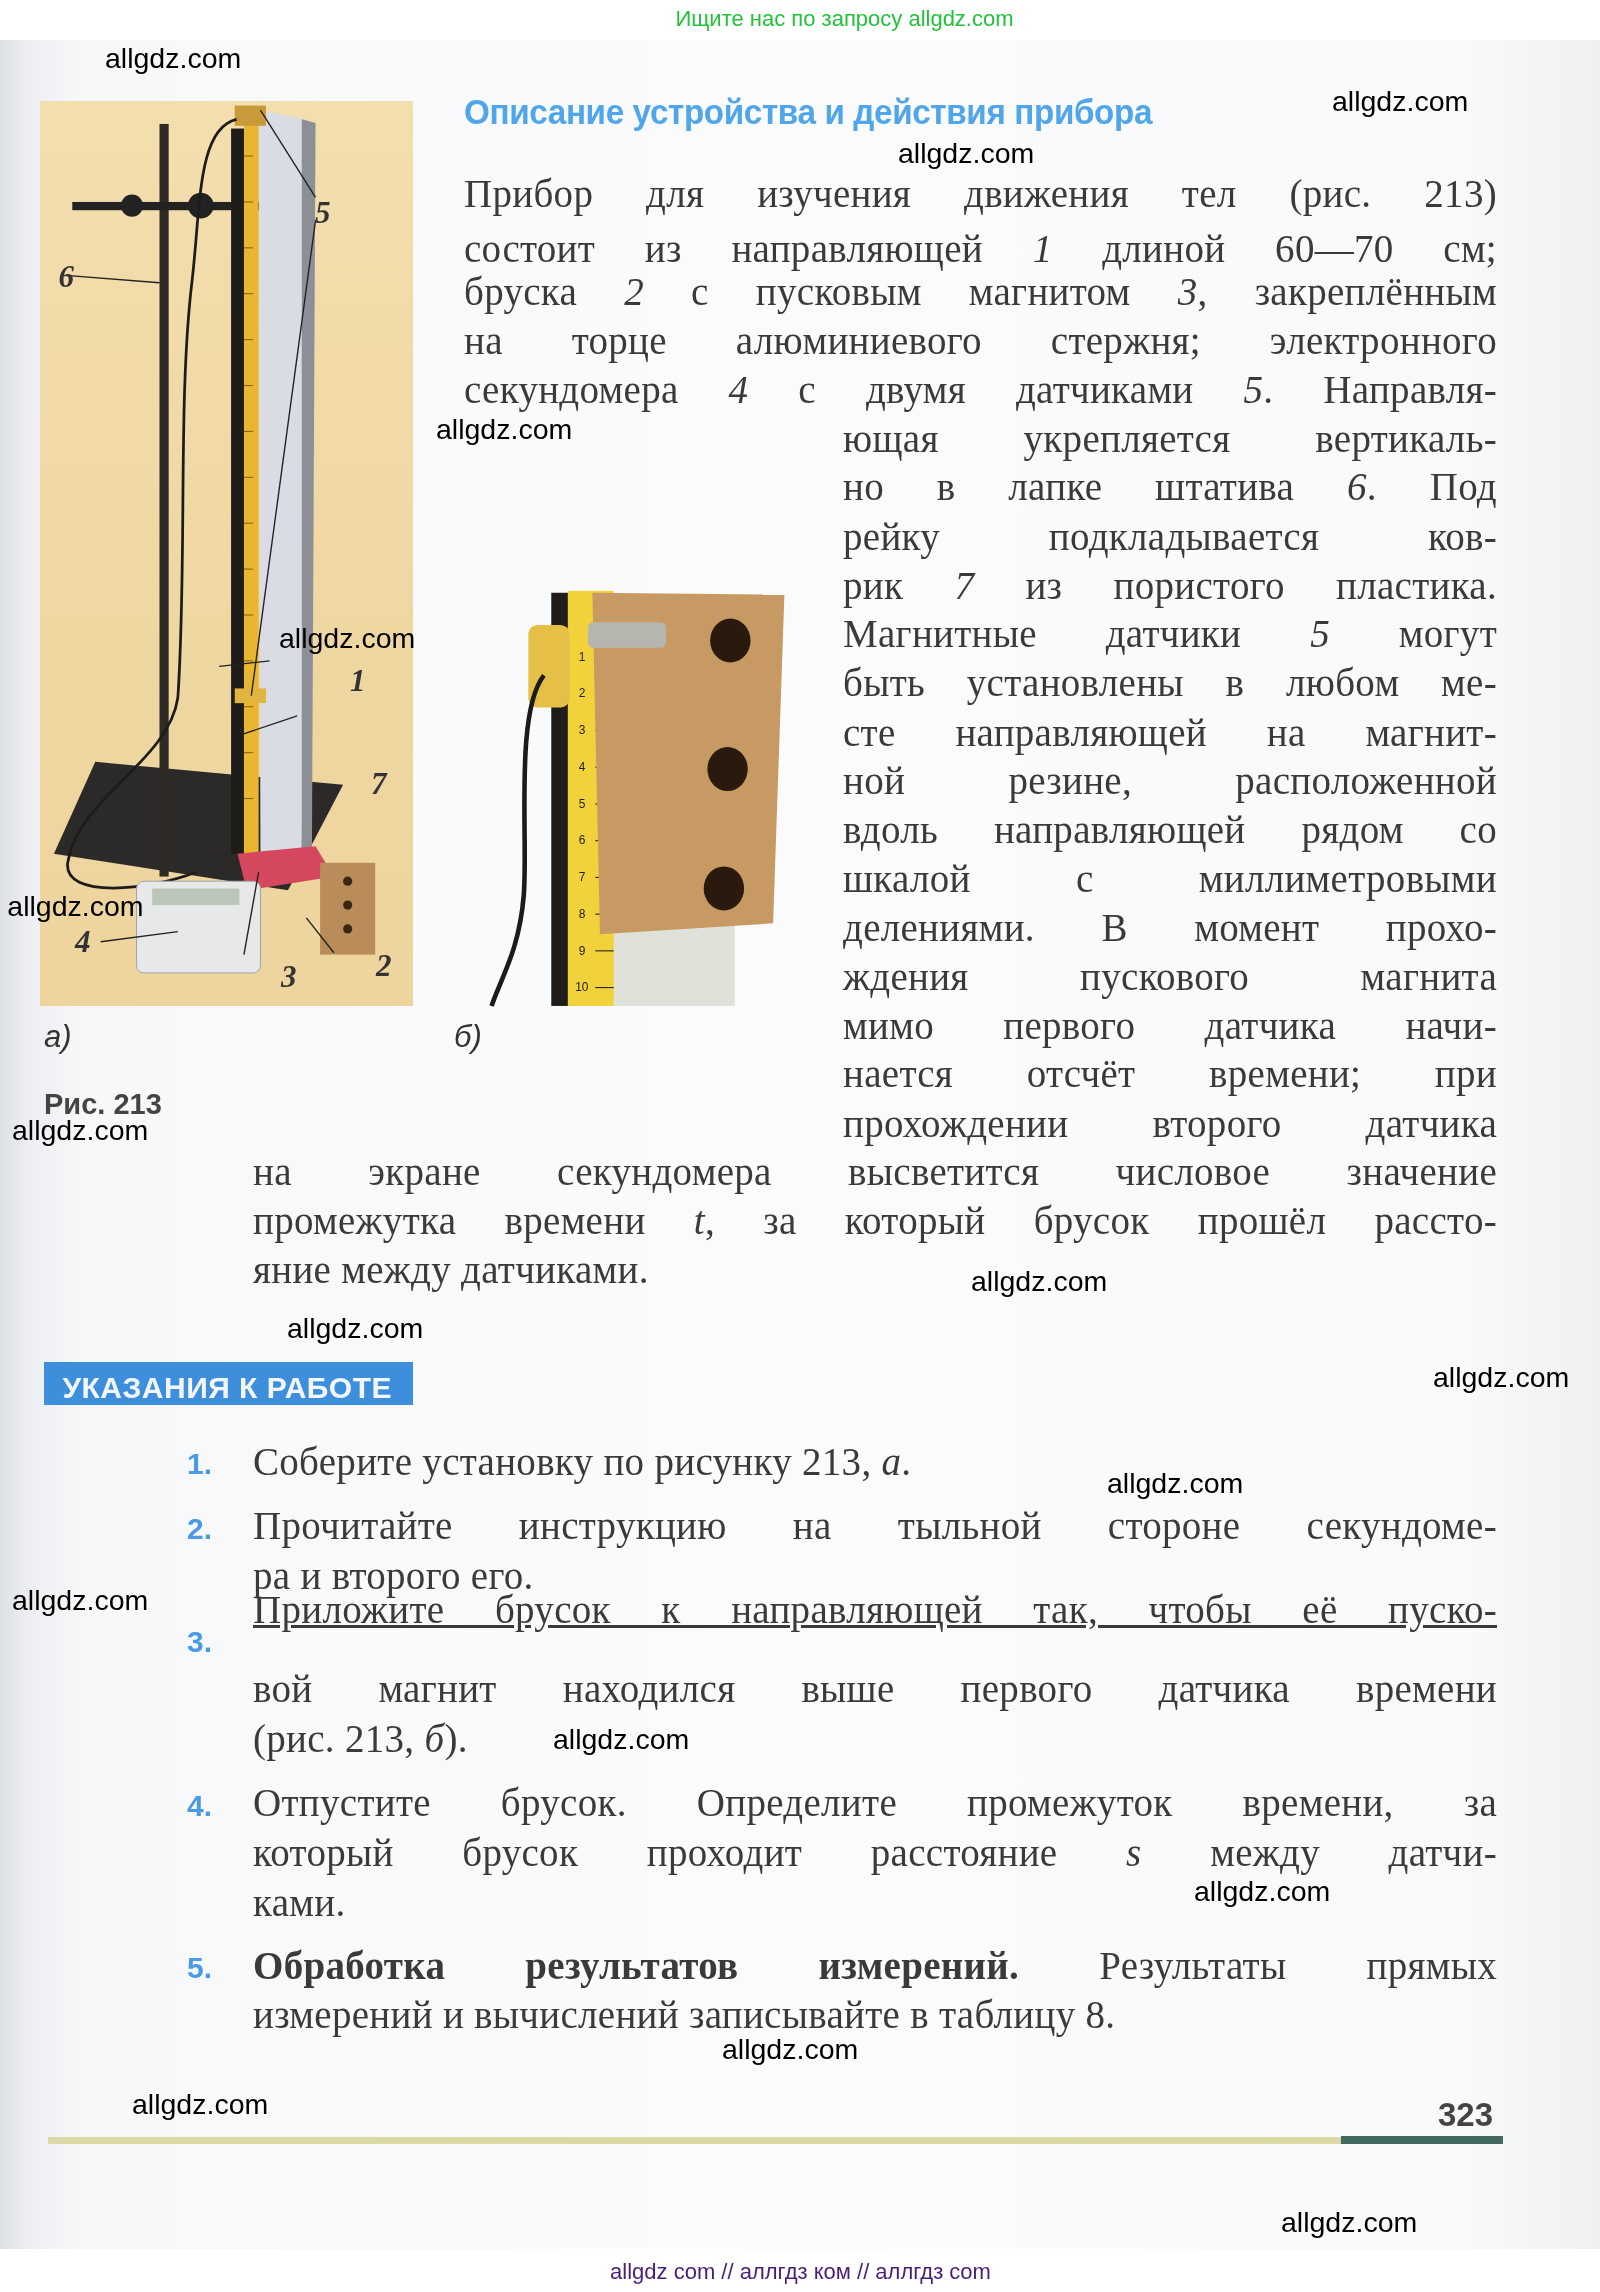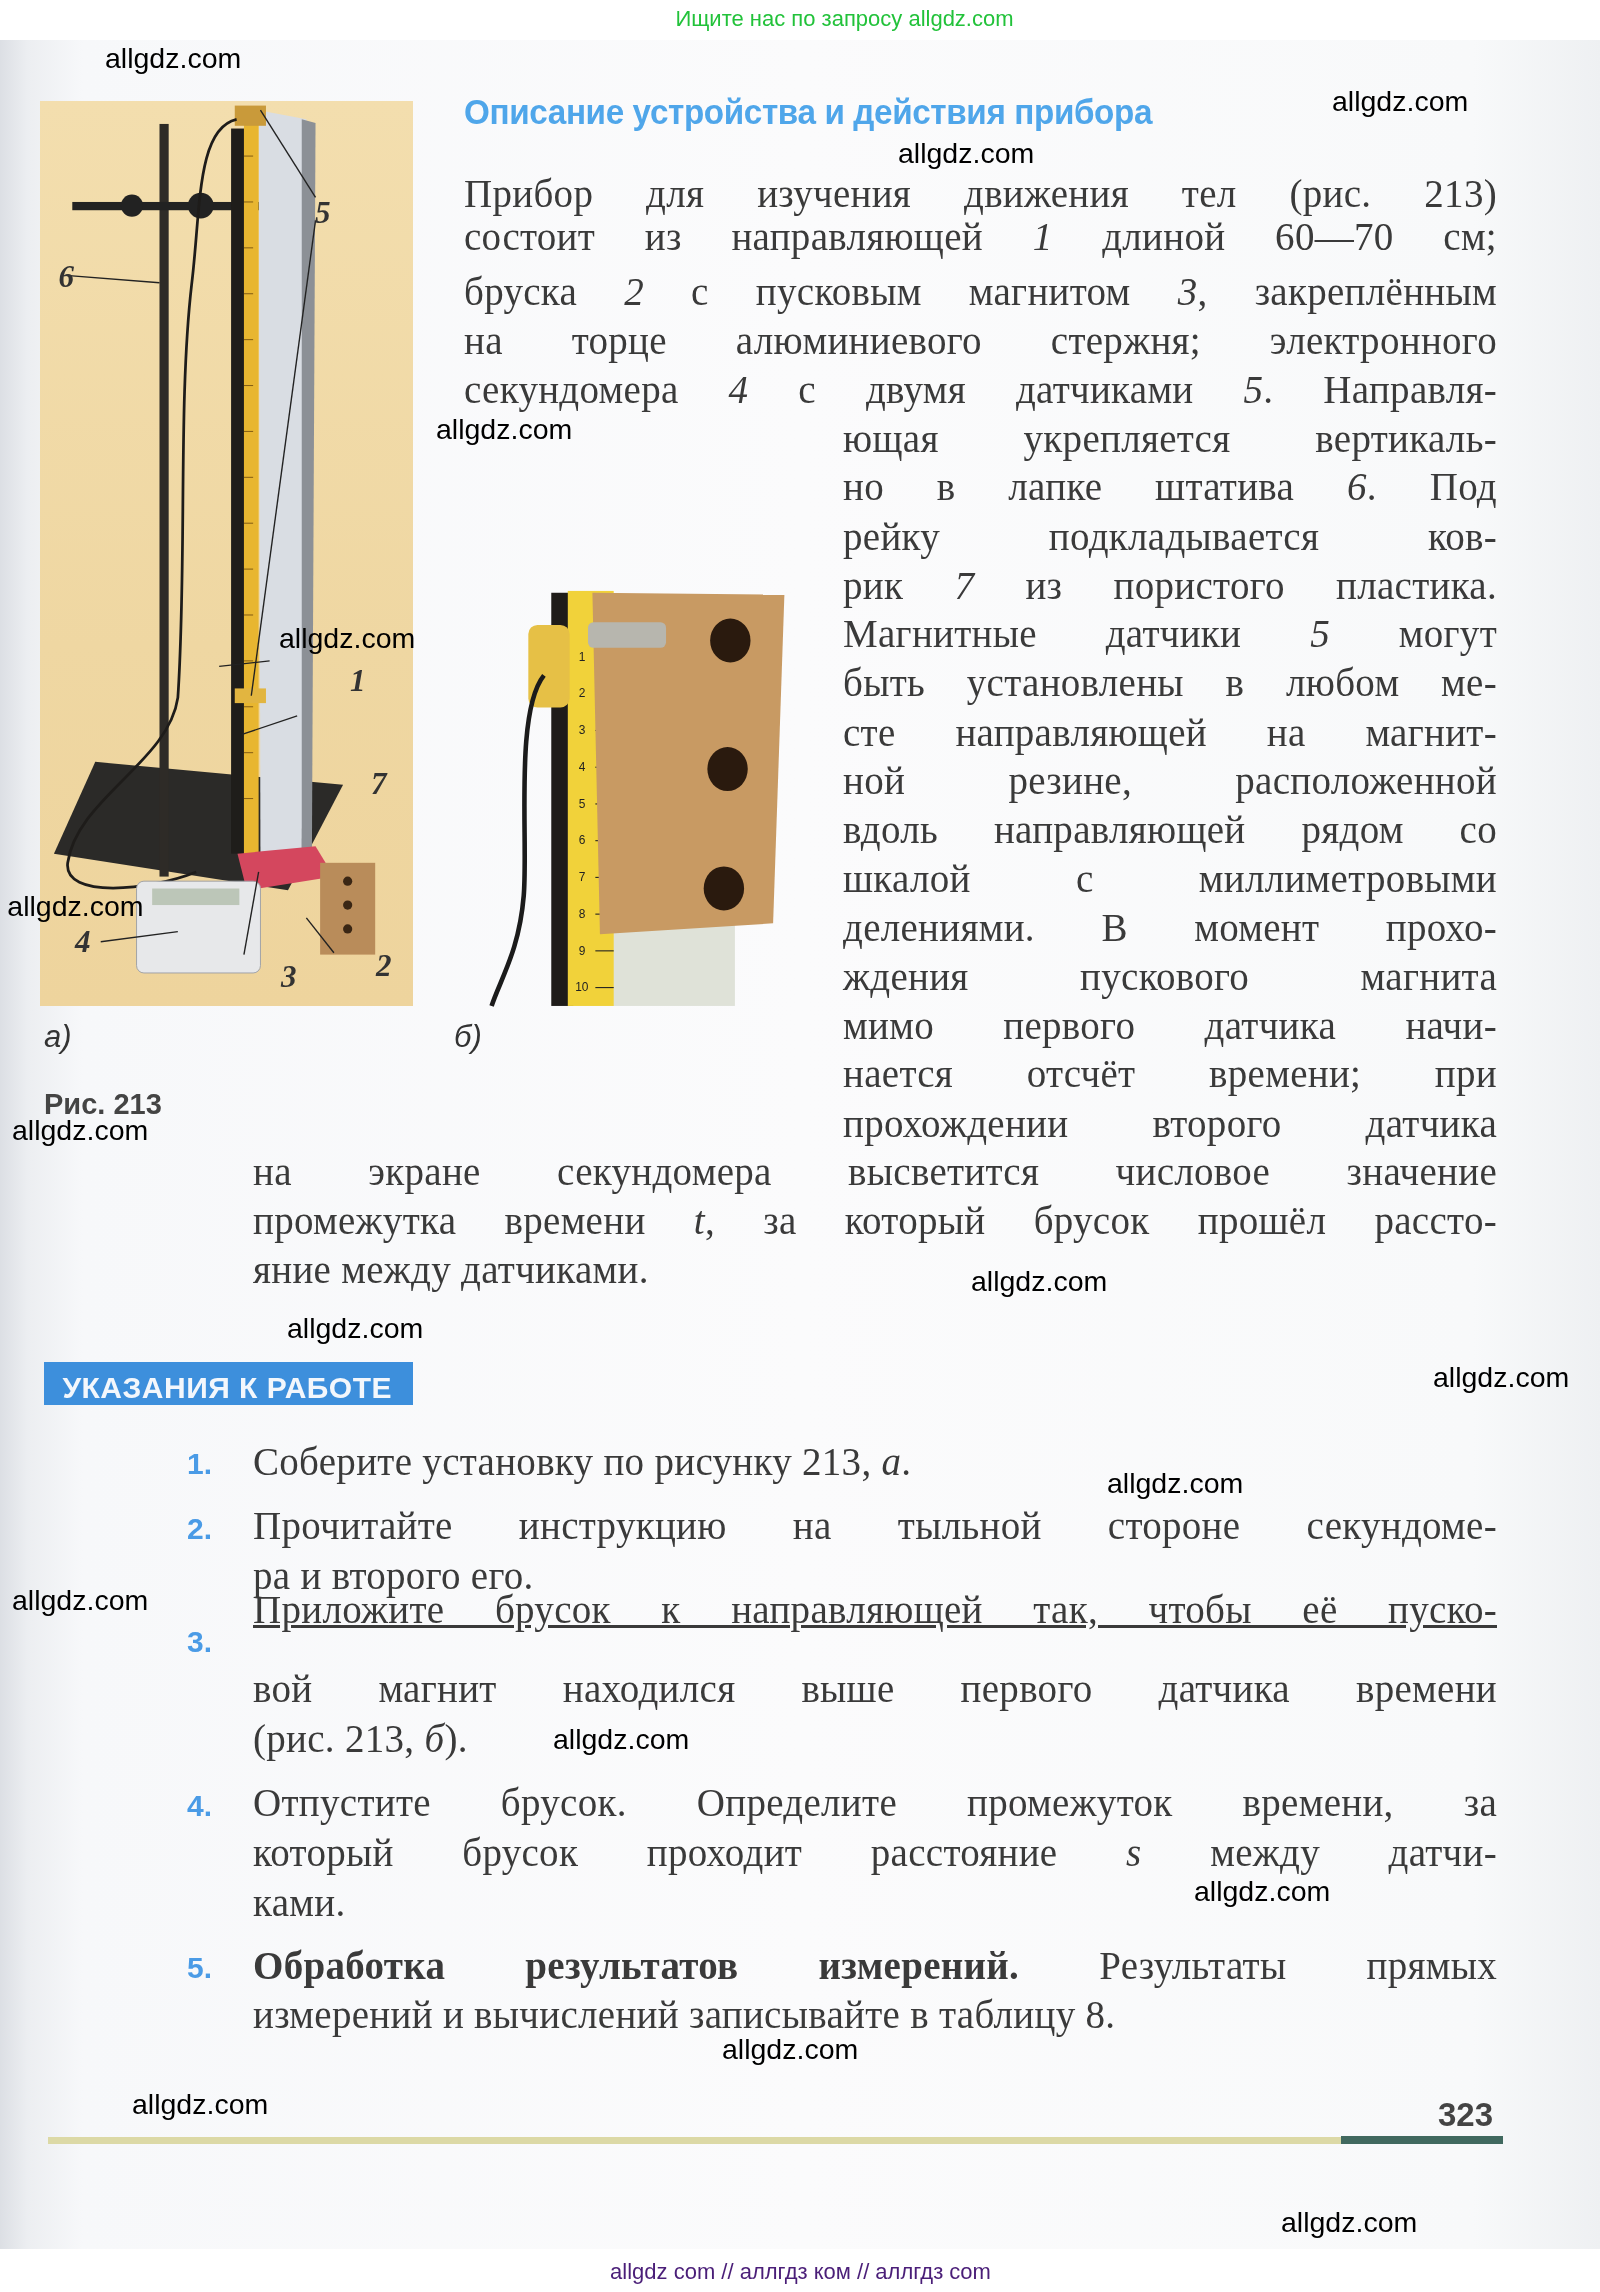--- a/index.html
+++ b/index.html
@@ -161,21 +161,21 @@
 
     <path d="M62,120 C30,160 45,300 40,360 C35,420 15,450 5,480" fill="none" stroke="#1b1b1b" stroke-width="5"></path>
   </svg>
 </div>
 <span class="fig-label" style="left:454px;top:1019px;">б)</span>
 
 <div class="heading">Описание устройства и действия прибора</div>
 
 <div id="body-lines">
     <div class="line" style="left: 464px; top: 174px; width: 1033px;">Прибор для изучения движения тел (рис. 213)</div>
-    <div class="line" style="left: 464px; top: 217px; width: 1033px;">состоит из направляющей <i>1</i> длиной 60—70 см;</div>
+    <div class="line" style="left: 464px; top: 229px; width: 1033px;">состоит из направляющей <i>1</i> длиной 60—70 см;</div>
     <div class="line" style="left: 464px; top: 272px; width: 1033px;">бруска <i>2</i> с пусковым магнитом <i>3</i>, закреплённым</div>
     <div class="line" style="left: 464px; top: 321px; width: 1033px;">на торце алюминиевого стержня; электронного</div>
     <div class="line" style="left: 464px; top: 370px; width: 1033px;">секундомера <i>4</i> с двумя датчиками <i>5</i>. Направля-</div>
     <div class="line" style="left: 843px; top: 419px; width: 654px;">ющая укрепляется вертикаль-</div>
     <div class="line" style="left: 843px; top: 467px; width: 654px;">но в лапке штатива <i>6</i>. Под</div>
     <div class="line" style="left: 843px; top: 517px; width: 654px;">рейку подкладывается ков-</div>
     <div class="line" style="left: 843px; top: 566px; width: 654px;">рик <i>7</i> из пористого пластика.</div>
     <div class="line" style="left: 843px; top: 614px; width: 654px;">Магнитные датчики <i>5</i> могут</div>
     <div class="line" style="left: 843px; top: 663px; width: 654px;">быть установлены в любом ме-</div>
     <div class="line" style="left: 843px; top: 713px; width: 654px;">сте направляющей на магнит-</div>

